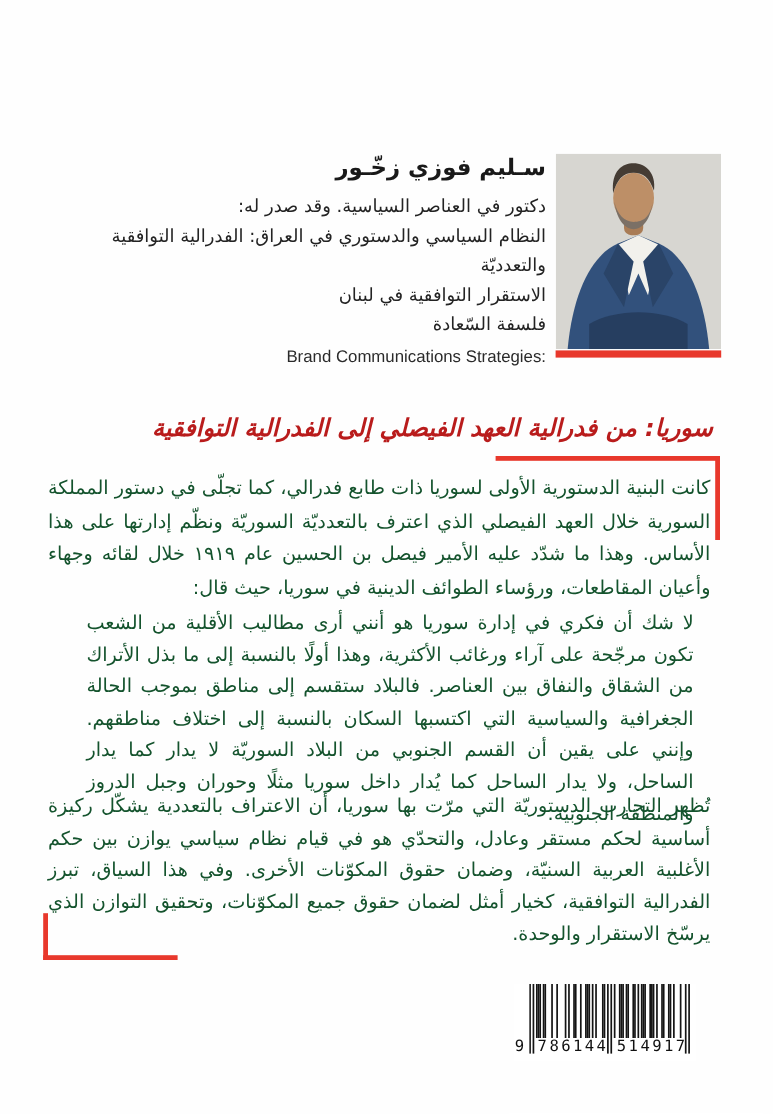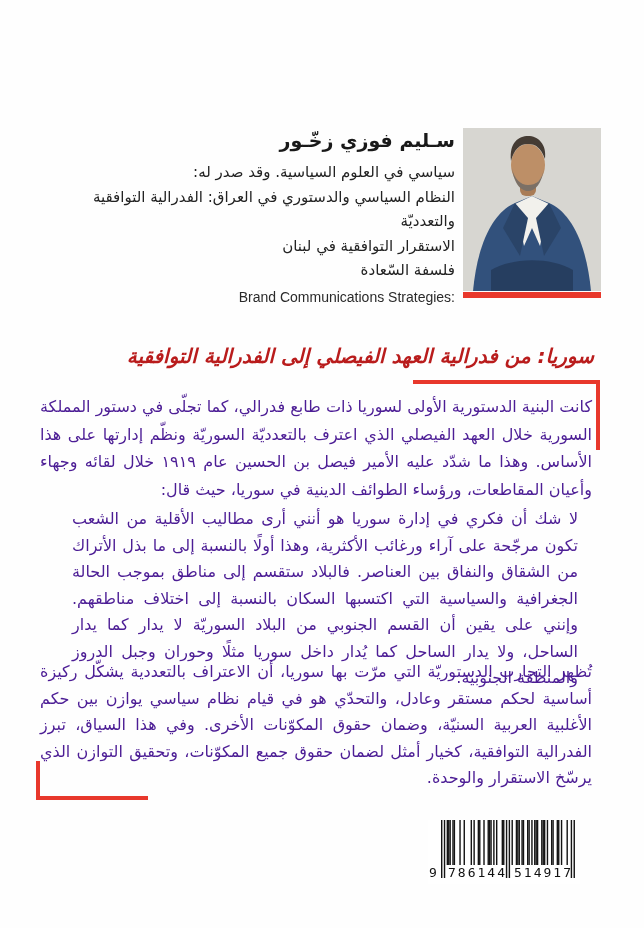--- a/index.html
+++ b/index.html
@@ -23,42 +23,42 @@
   .title{
     position:absolute;left:40px;top:344px;width:554px;margin:0;
     direction:rtl;font-size:20px;font-weight:bold;color:#b91c1c;font-style:italic;
   }
   
   .bracket-top{position:absolute;left:413px;top:380px;width:183px;height:66px;
     border-top:4px solid;border-right:4px solid;}
   .bracket-bottom{position:absolute;left:36px;top:761px;width:108px;height:35px;
     border-left:4px solid;border-bottom:4px solid;}
   
-  .para{position:absolute;margin:0;direction:rtl;text-align:justify;text-align-last:right;color:#4c1d95;}
+  .para{position:absolute;margin:0;direction:rtl;text-align:justify;text-align-last:right;color:#14532d;}
   .p-intro{left:40px;top:393px;width:552px;font-size:16px;line-height:27.5px;}
   .p-quote{left:72px;top:506px;width:506px;font-size:16px;line-height:26.5px;}
   .p-closing{left:40px;top:659px;width:552px;font-size:16px;line-height:26.5px;}
   
   .barcode{position:absolute;left:428px;top:820px;width:152px;height:64px;background:#fff;}
   .barcode svg{position:absolute;left:13px;top:0;}
   .bc-num{position:absolute;top:45px;font-family:"DejaVu Sans Mono",monospace;
     font-size:13px;color:#111;letter-spacing:2px;}
   .bc-first{left:1px;letter-spacing:0;}
   .bc-left{left:20px;}
   .bc-right{left:86px;}
 </style>
 </head>
 <body>
 
 <div class="page">
 
   <div class="author-block">
     <div class="author-name">سـليم فوزي زخّـور</div>
     <div>
-      <div class="bio-line">سياسي في العلوم السياسية. وقد صدر له:</div>
+      <div class="bio-line">دكتور في العناصر السياسية. وقد صدر له:</div>
       <div class="bio-line">النظام السياسي والدستوري في العراق: الفدرالية التوافقية والتعدديّة</div>
       <div class="bio-line">الاستقرار التوافقية في لبنان</div>
       <div class="bio-line">فلسفة السّعادة</div>
     </div>
     <div class="eng-block" lang="en">
       <div>Brand Communications Strategies:</div>
     </div>
   </div>
 
   <div class="photo">

